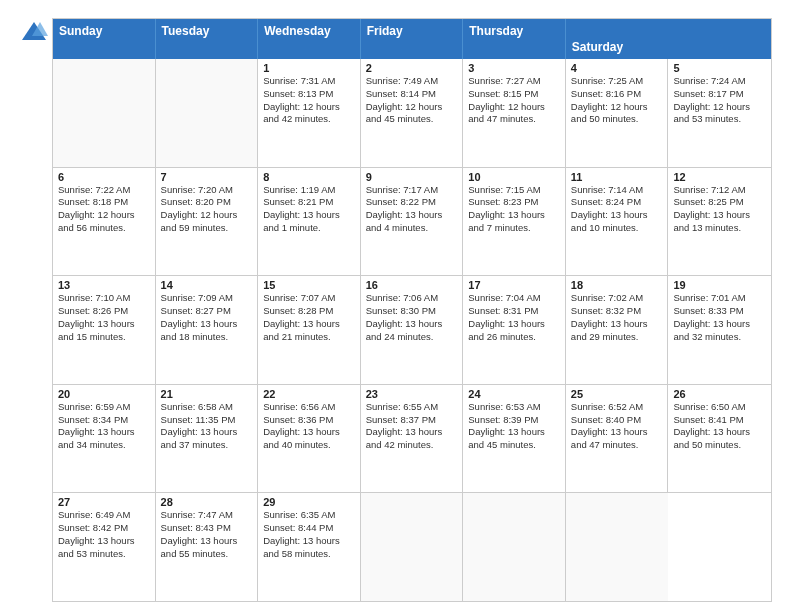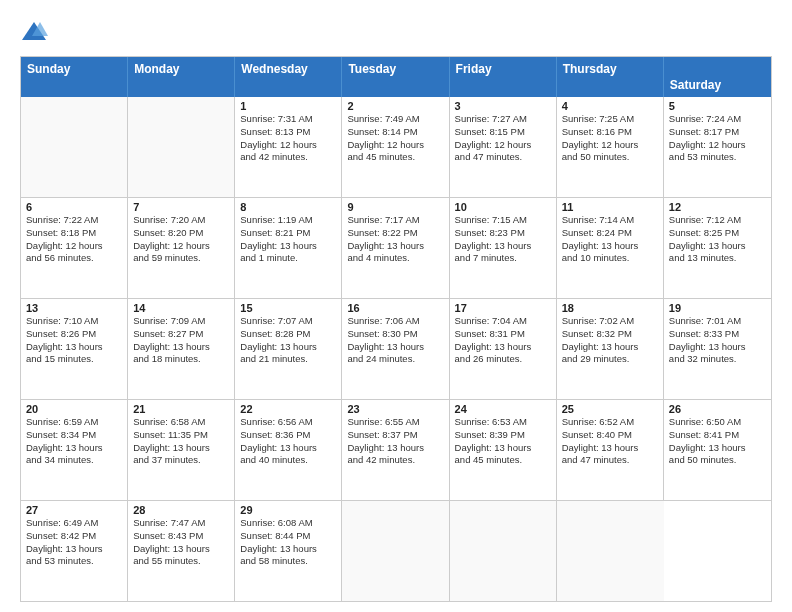--- a/index.html
+++ b/index.html
@@ -8,21 +8,21 @@
       background: #fff;
       width: 792px;
       height: 612px;
       overflow: hidden;
     }
     .page {
       width: 792px;
       height: 612px;
       padding: 18px 20px 10px 20px;
       display: flex;
-      flex-direction: column;
+      flex-direction: row;
     }
     .header {
       display: flex;
       justify-content: space-between;
       align-items: flex-start;
       margin-bottom: 10px;
     }
     .logo {
       display: flex;
       align-items: center;
@@ -129,23 +129,22 @@
     </div>
     <div class="title-block">
       <div class="main-title"></div>
       <div class="subtitle"></div>
     </div>
   </div>
 
   <div class="calendar">
     <div class="cal-header-row">
     <div class="cal-header-cell">Sunday</div>
-        <div class="cal-header-cell">Monday</div>
+        <div class="cal-header-cell">Tuesday</div>
         <div class="cal-header-cell">Wednesday</div>
-        <div class="cal-header-cell">Tuesday</div>
         <div class="cal-header-cell">Friday</div>
         <div class="cal-header-cell">Thursday</div>
         <div class="cal-header-cell">Saturday</div>
       </div>
     <div class="cal-body">
     <div class="cal-row">
           <div class="cal-cell empty"></div>
           <div class="cal-cell empty"></div>
           <div class="cal-cell">
             <span class="day-num">1</span>
@@ -346,21 +345,21 @@
           </div>
           <div class="cal-cell">
             <span class="day-num">28</span>
             <span class="cell-line">Sunrise: 7:47 AM</span>
             <span class="cell-line">Sunset: 8:43 PM</span>
             <span class="cell-line">Daylight: 13 hours</span>
             <span class="cell-line">and 55 minutes.</span>
           </div>
           <div class="cal-cell">
             <span class="day-num">29</span>
-            <span class="cell-line">Sunrise: 6:08 AM</span>
+            <span class="cell-line">Sunrise: 6:35 AM</span>
             <span class="cell-line">Sunset: 8:44 PM</span>
             <span class="cell-line">Daylight: 13 hours</span>
             <span class="cell-line">and 58 minutes.</span>
           </div>
           <div class="cal-cell empty"></div>
           <div class="cal-cell empty"></div>
           <div class="cal-cell empty"></div>
         </div>
       </div>
   </div>

